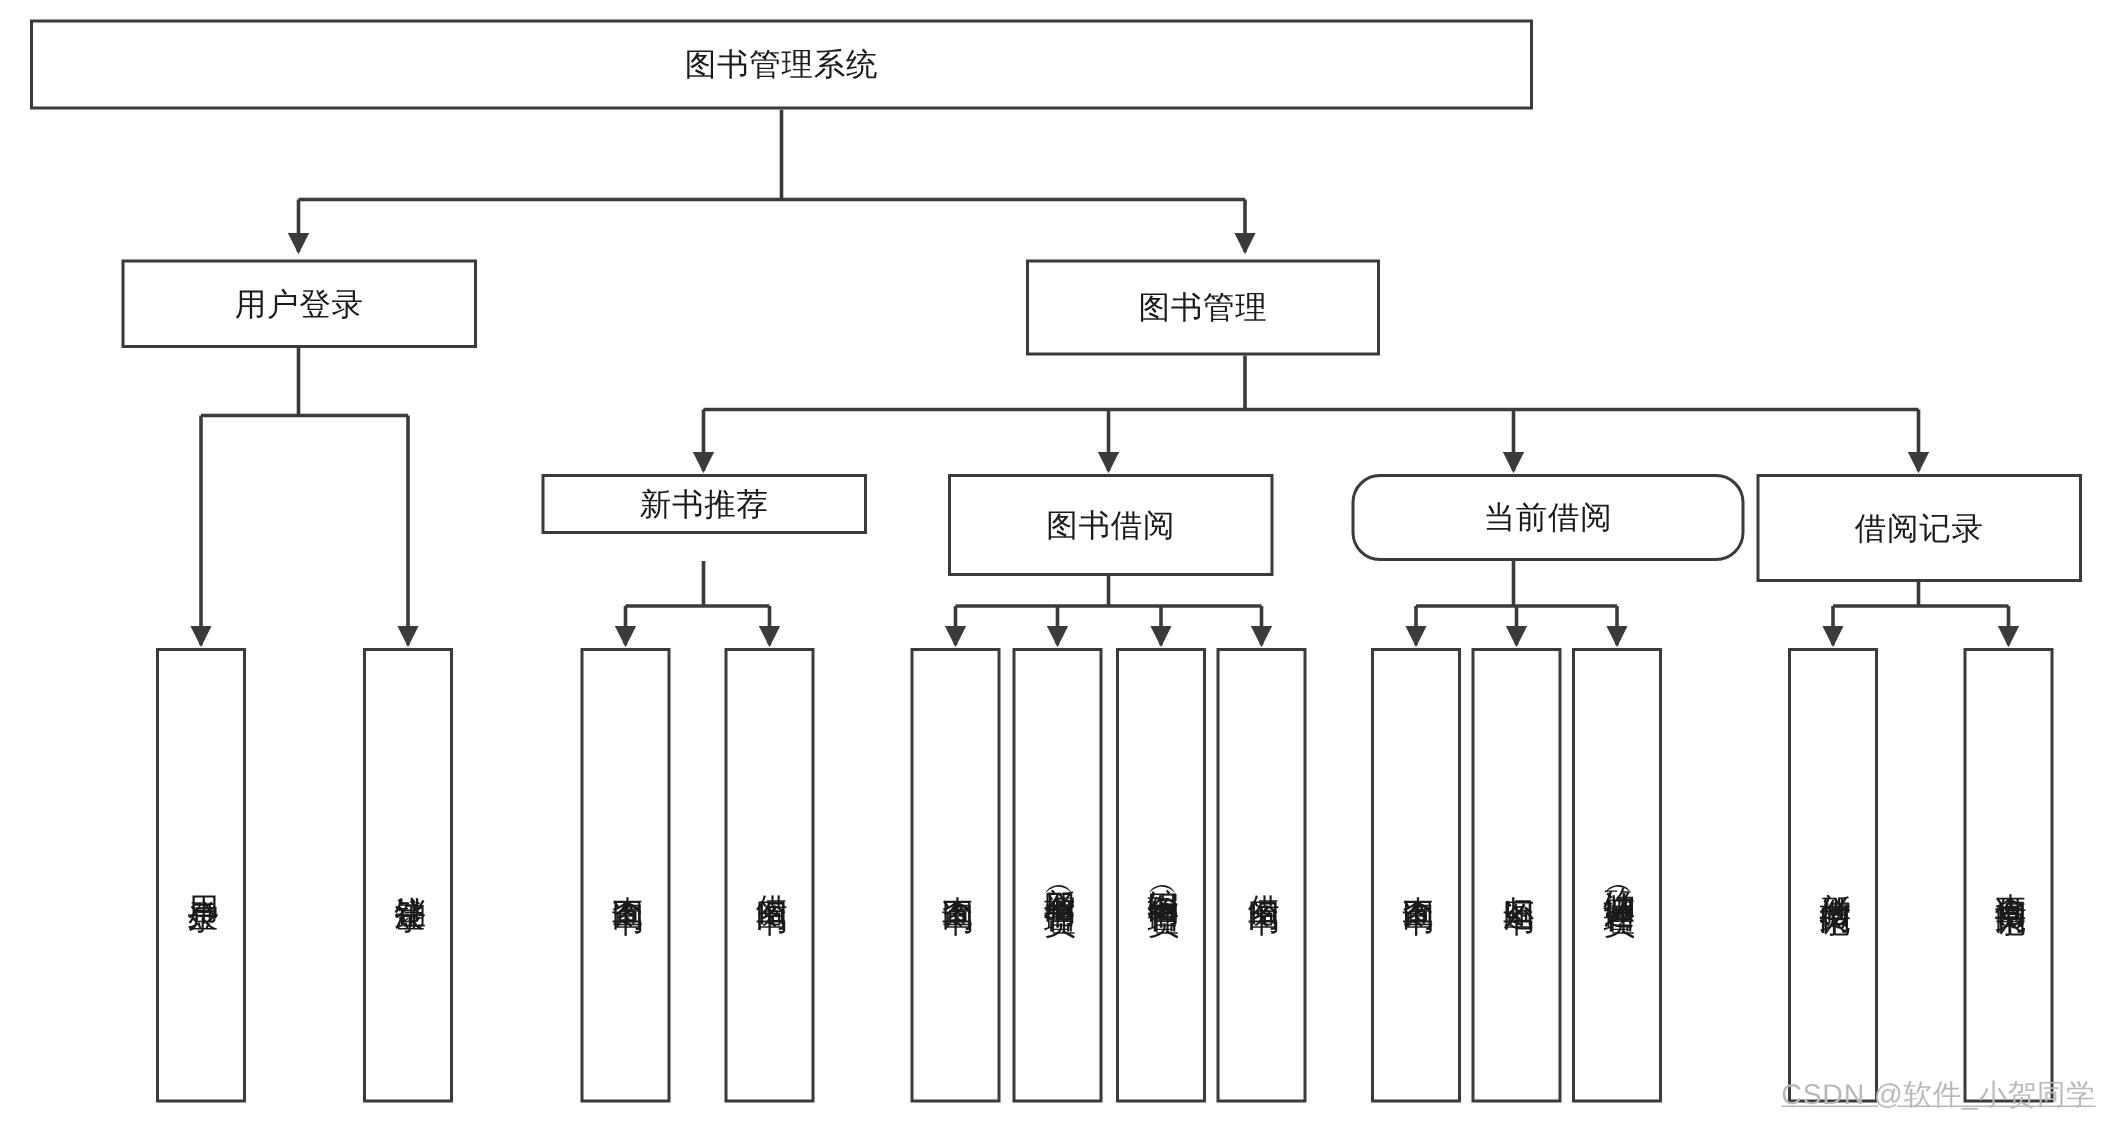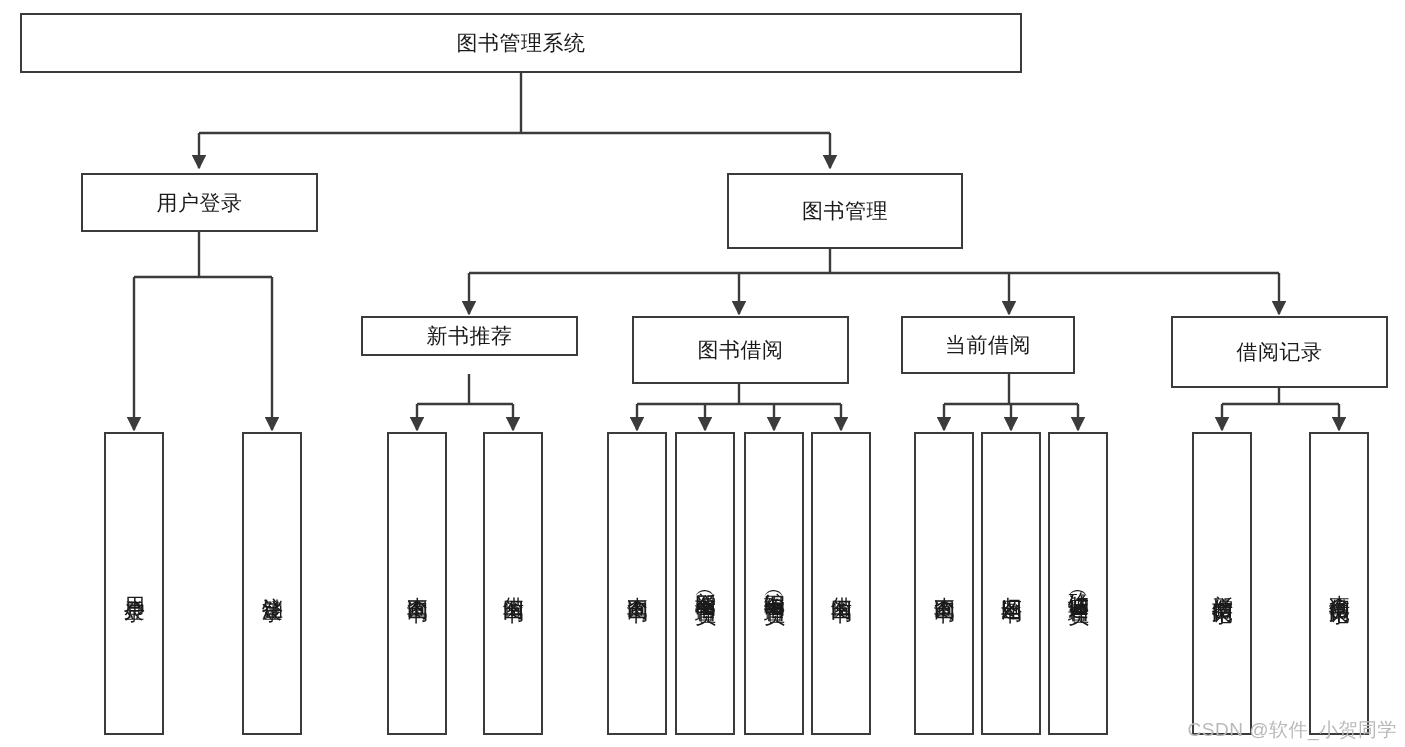--- a/index.html
+++ b/index.html
@@ -56,20 +56,21 @@
     display: block;
   }
   #watermark {
     position: absolute;
     right: 8px;
     bottom: 4px;
     font-size: 19px;
     color: #b9b9b9;
     white-space: nowrap;
     letter-spacing: 0.5px;
+    text-decoration: underline;
   }
 </style>
 </head>
 <body>
 
 <div id="diagram-root">
 
   <svg id="edge-layer" viewBox="0 0 1405 747" width="1405" height="747" xmlns="http://www.w3.org/2000/svg">
     <defs>
       <marker id="arrow" viewBox="0 0 10 10" refX="9" refY="5" markerWidth="6" markerHeight="6" orient="auto-start-reverse">
@@ -120,31 +121,31 @@
     </g>
   </svg>
 
   <div class="node horiz" style="left:20px; top:13px; width:1002px; height:60px;">
     <span>图书管理系统</span>
   </div>
 
   <div class="node horiz" style="left:81px; top:173px; width:237px; height:59px;">
     <span>用户登录</span>
   </div>
-  <div class="node horiz" style="left:727px; top:173px; width:236px; height:76px;">
+  <div class="node horiz" style="left:684px; top:173px; width:236px; height:64px;">
     <span>图书管理</span>
   </div>
 
   <div class="node horiz" style="left:361px; top:316px; width:217px; height:40px;">
     <span>新书推荐</span>
   </div>
   <div class="node horiz" style="left:632px; top:316px; width:217px; height:68px;">
     <span>图书借阅</span>
   </div>
-  <div class="node horiz" style="left:901px; top:316px; width:174px; height:58px;">
+  <div class="node horiz" style="left:901px; top:316px; width:262px; height:58px;border-radius:19px;">
     <span>当前借阅</span>
   </div>
   <div class="node horiz" style="left:1171px; top:316px; width:217px; height:72px;">
     <span>借阅记录</span>
   </div>
 
   <div class="node vert" style="left:104px; top:432px; width:60px; height:303px;">
     <span class="vlabel">用户登录</span>
   </div>
   <div class="node vert" style="left:242px; top:432px; width:60px; height:303px;">

